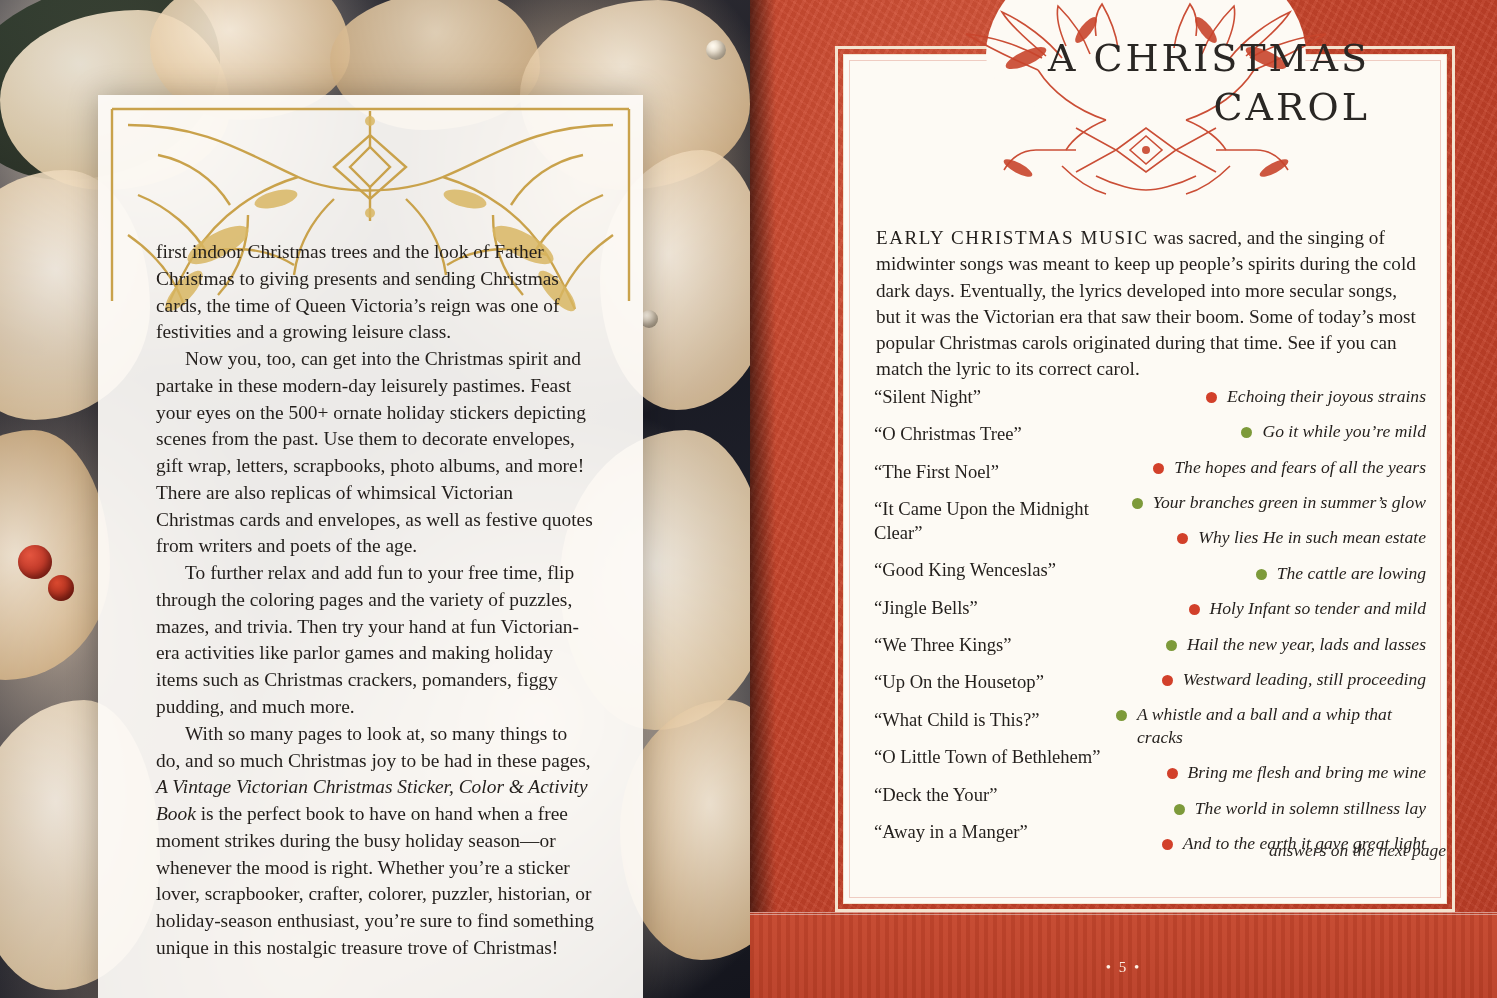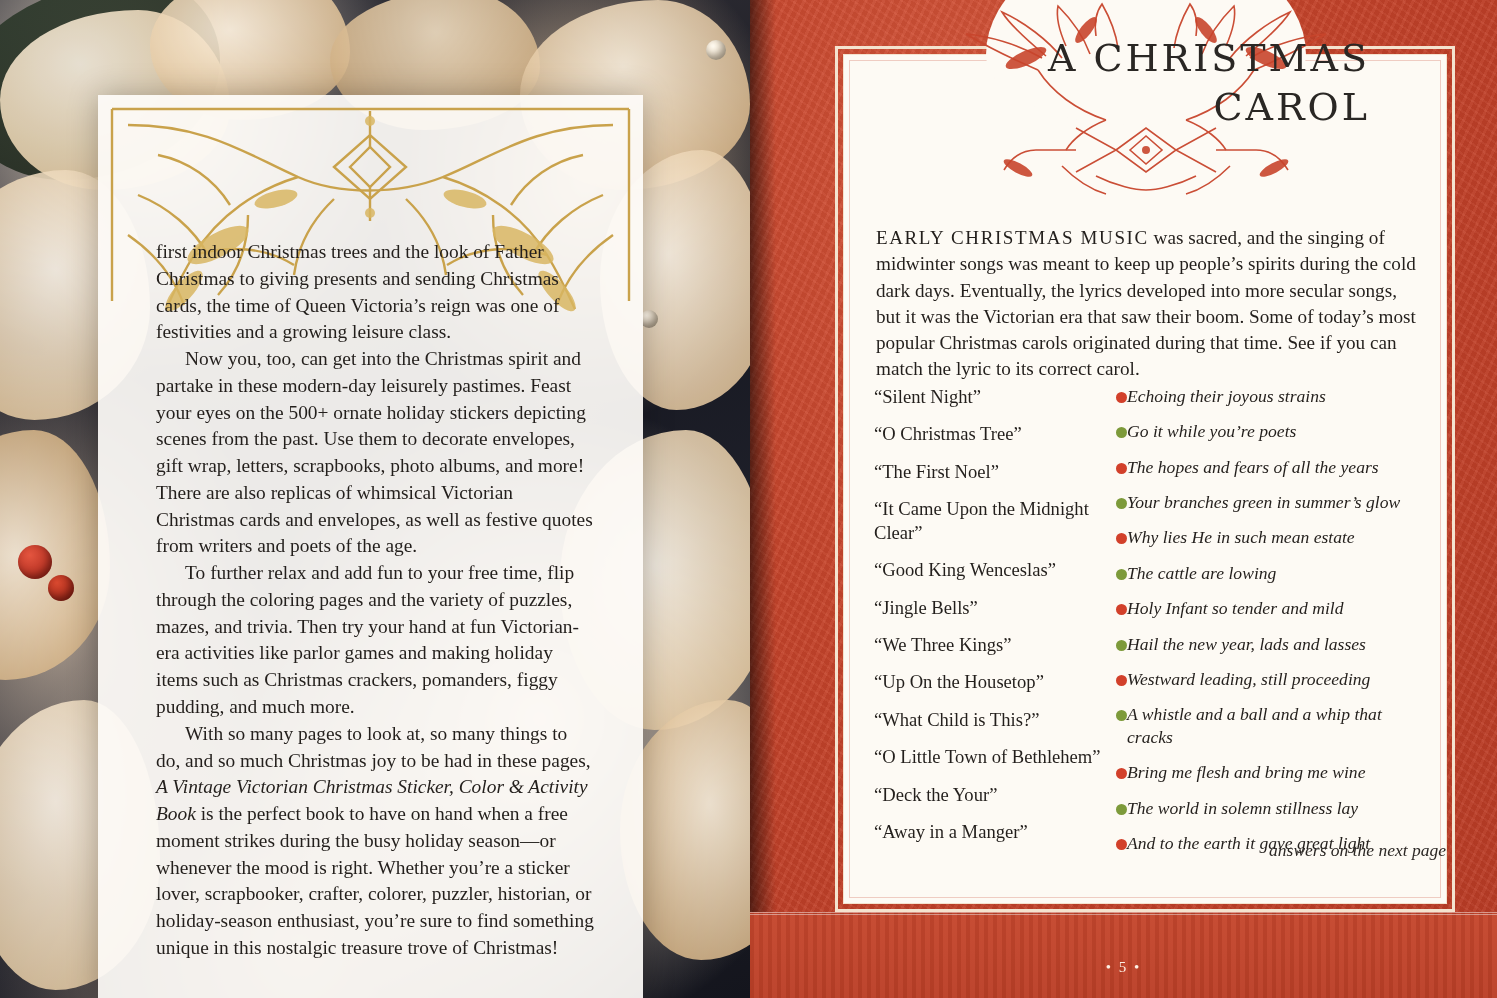--- a/index.html
+++ b/index.html
@@ -184,21 +184,23 @@
   .col-right { width: 310px; }
   .carol-item {
     font-size: 18.6px;
     line-height: 1.26;
     color: #231f1c;
     margin-bottom: 14px;
   }
   .lyric-item {
     display: flex;
     align-items: flex-start;
+    gap: 10px;
     margin-bottom: 12.5px;
+    justify-content: flex-end;
   }
   .dot {
     flex: 0 0 auto;
     width: 11px; height: 11px;
     border-radius: 50%;
     margin-top: 7px;
   }
   .lyric-text {
     font-style: italic;
     font-size: 17.6px;
@@ -313,21 +315,21 @@
             <div class="carol-item">“Away in a Manger”</div>
           </div>
 
           <div class="col-right">
             <div class="lyric-item">
               <span class="dot" style="background:#d2402a"></span>
               <span class="lyric-text">Echoing their joyous strains</span>
             </div>
             <div class="lyric-item">
               <span class="dot" style="background:#7d9a3a"></span>
-              <span class="lyric-text">Go it while you’re poets</span>
+              <span class="lyric-text">Go it while you’re mild</span>
             </div>
             <div class="lyric-item">
               <span class="dot" style="background:#d2402a"></span>
               <span class="lyric-text">The hopes and fears of all the years</span>
             </div>
             <div class="lyric-item">
               <span class="dot" style="background:#7d9a3a"></span>
               <span class="lyric-text">Your branches green in summer’s glow</span>
             </div>
             <div class="lyric-item">

